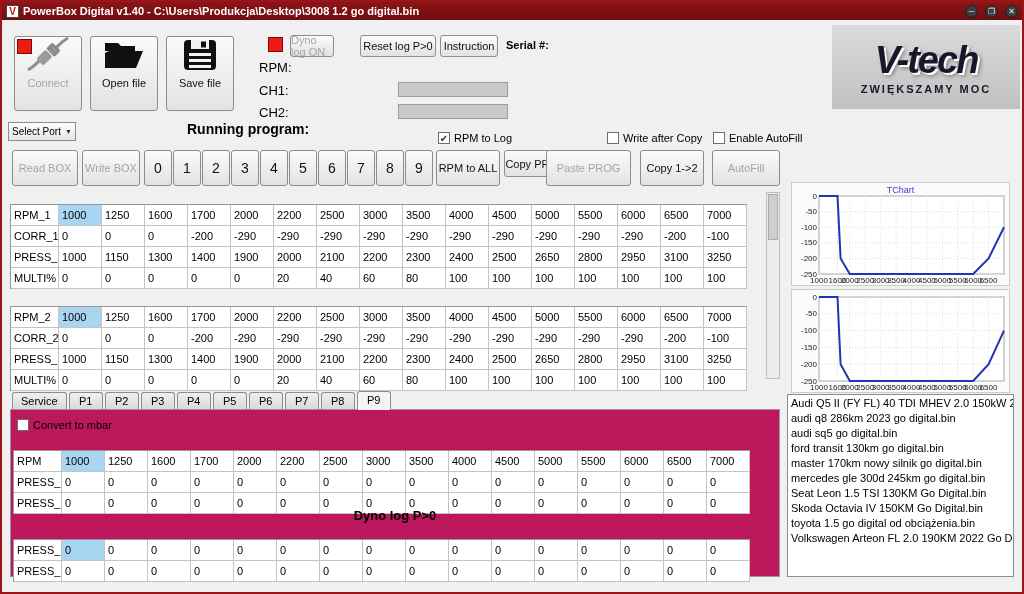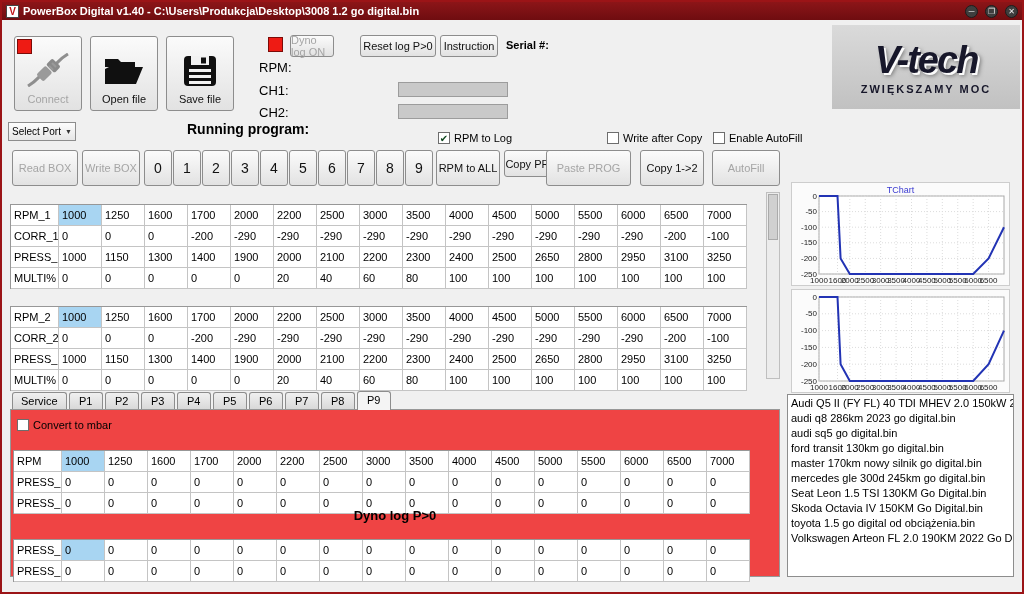--- a/index.html
+++ b/index.html
@@ -19,21 +19,21 @@
   .winbtn { width:13px; height:13px; border-radius:50%; background:#3e3e3e; color:#eee;
             font-size:8px; line-height:12px; text-align:center; border:1px solid #1d1d1d;
             margin-left:3px; cursor:pointer; flex:0 0 auto; }
 
   
   .btn { background:linear-gradient(#fbfbfb,#e2e2e2); border:1px solid #8d8d8d;
          border-radius:3px; font-size:11px; color:#111; display:flex; align-items:center;
          justify-content:center; cursor:pointer; }
   .abs { position:absolute; }
   .btn.disabled { color:#a5a5a5; }
-  .bigbtn { flex-direction:column; justify-content:flex-end; padding-bottom:5px; gap:4px; }
+  .bigbtn { flex-direction:column; justify-content:flex-end; padding-bottom:21px; gap:4px; }
   .led { width:15px; height:15px; background:#ee1b14; border:1px solid #7c0a07; }
 
   .lbl { position:absolute; font-size:13px; color:#000; white-space:nowrap; }
   .pbar { position:absolute; width:110px; height:15px; background:#c9c9c9; border:1px solid #9c9c9c; }
 
   .combo { position:absolute; left:6px; top:120px; width:68px; height:19px;
            background:linear-gradient(#fdfdfd,#e6e6e6); border:1px solid #8d8d8d;
            font-size:10px; display:flex; align-items:center; justify-content:space-between;
            padding:0 3px; cursor:pointer; }
   .combo .arrow { font-size:7px; color:#333; }
@@ -59,21 +59,21 @@
   .vscroll { position:absolute; width:14px; background:#ececec; border:1px solid #bfbfbf; }
   .vscroll .thumb { margin:1px; height:46px; background:#d0d0d0; border:1px solid #aaa; }
 
   
   .tabs { position:absolute; left:10px; top:389px; display:flex; align-items:center; z-index:3; }
   .tab { min-width:34px; text-align:center; padding:2px 8px; font-size:11px; height:17px;
          background:linear-gradient(#f0f0f0,#d9d9d9); border:1px solid #8d8d8d; border-bottom:none;
          border-radius:3px 3px 0 0; margin-right:2px; cursor:pointer; }
   .tab.active { background:#f4f4f4; height:19px; z-index:4; position:relative; }
   .tab-panel { position:absolute; left:8px; top:407px; width:770px; height:168px;
-               border:1px solid #979797; background:#ef4444; }
+               border:1px solid #979797; background:#be185d; }
   .dyno-h { position:absolute; left:0; right:0; text-align:center; font-weight:bold;
             font-size:13px; color:#000; }
 
   
   .logo { position:absolute; left:830px; top:23px; width:188px; height:84px;
           background:linear-gradient(#dadada,#c1c1c1); display:flex; flex-direction:column;
           align-items:center; justify-content:center; }
   .logo-main { font-size:38px; font-weight:bold; font-style:italic; color:#17172a;
                letter-spacing:-2px; text-shadow:2px 2px 0 #fafafa, 3px 3px 4px #777; }
   .logo-sub { font-size:11px; font-weight:bold; color:#17172a; letter-spacing:2px; margin-top:1px; }

